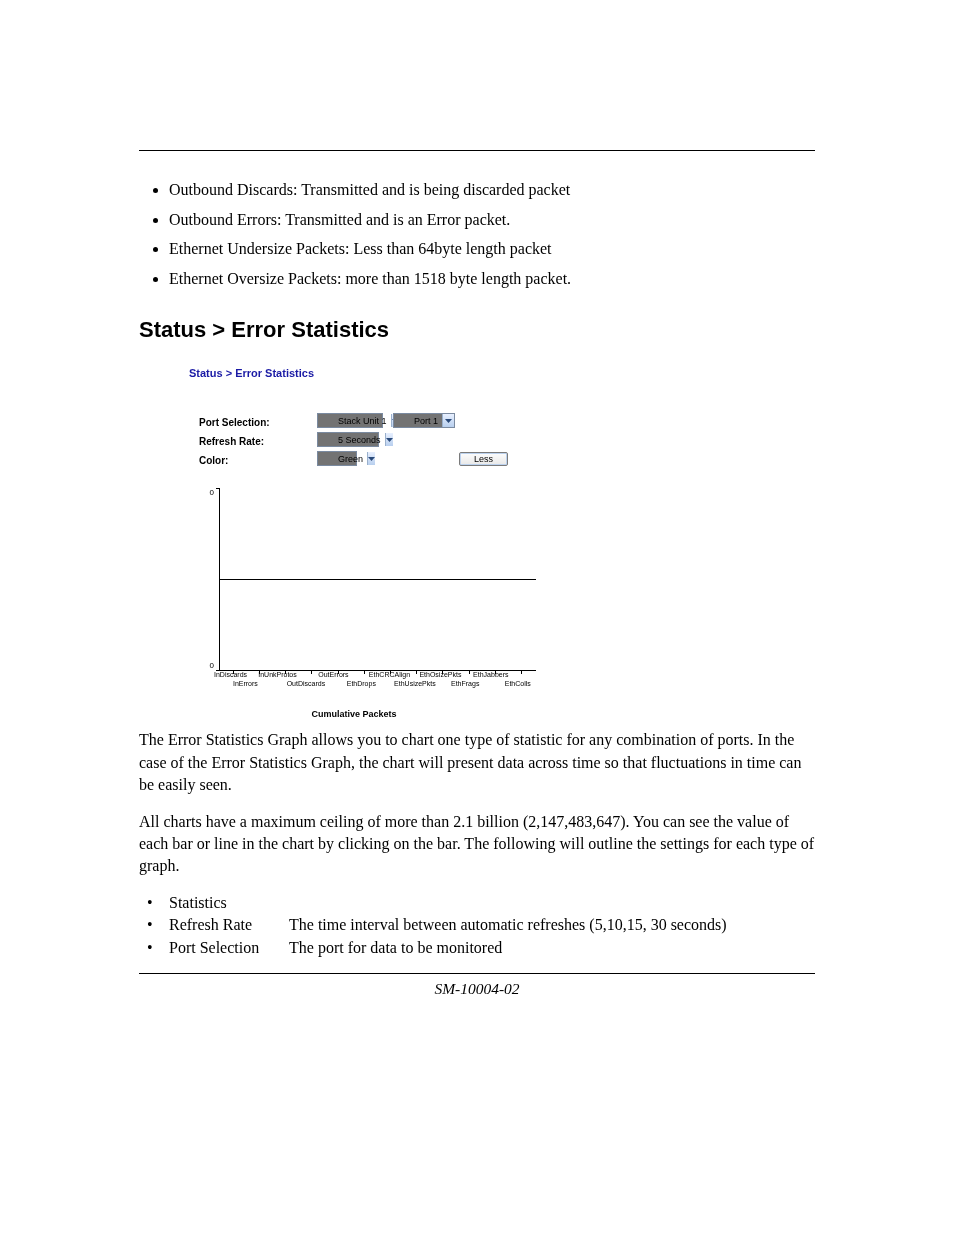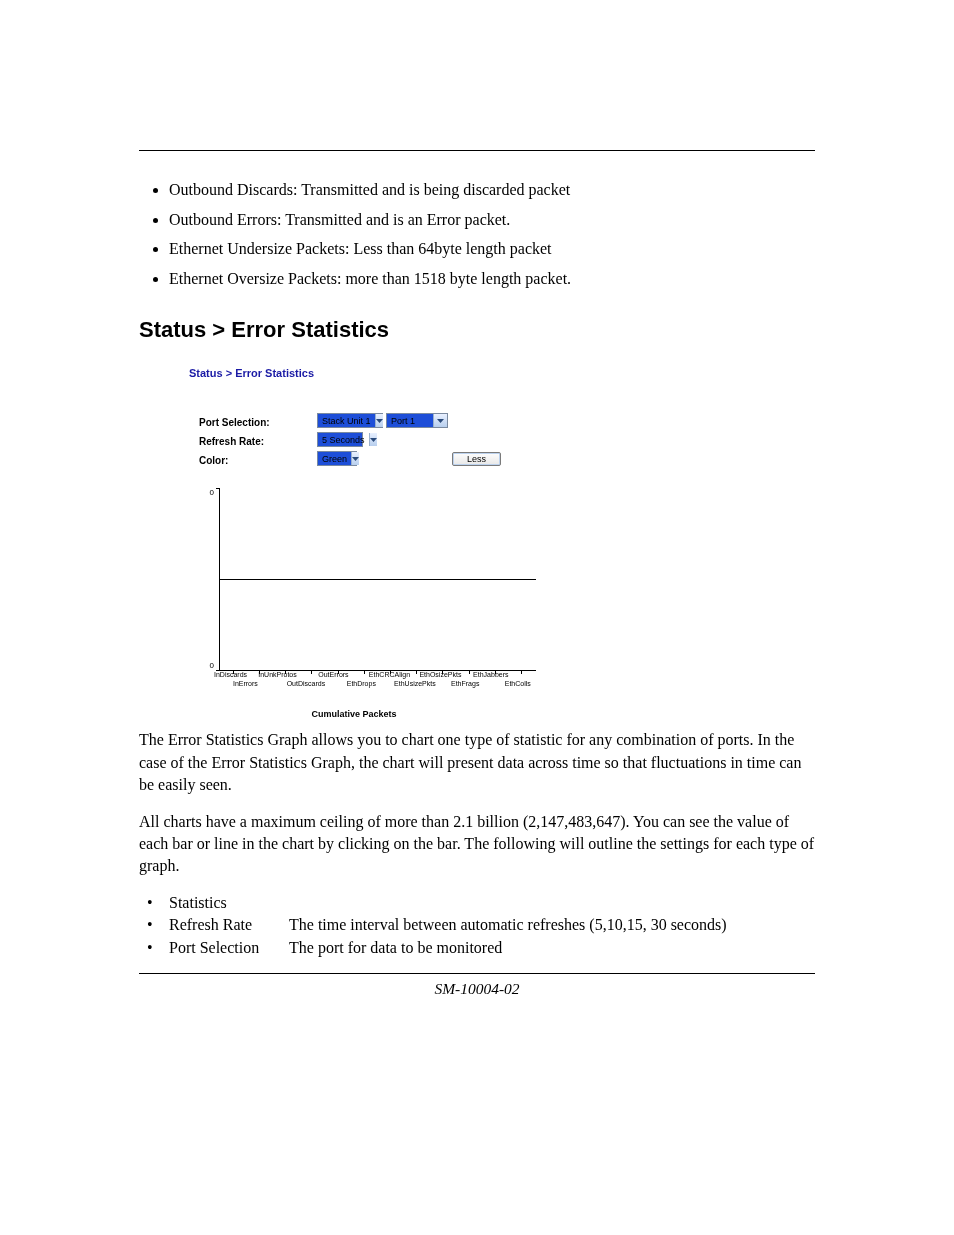--- a/index.html
+++ b/index.html
@@ -65,26 +65,26 @@
   .form-label {
     font-weight: bold;
     width: 118px;
     font-size: 10px;
   }
   .fake-select {
     display: inline-flex;
     align-items: center;
     border: 1px solid #7a8aa0;
     height: 15px;
-    padding: 0 0 0 4px;
+    padding: 0 0 0 20px;
     font-family: Tahoma, Arial, sans-serif;
     font-size: 9px;
-    background: #1d4ed8;
+    background: #737373;
     box-sizing: border-box;
-    margin-right: 3px;
+    margin-right: 10px;
   }
   .fake-select .txt { flex: 1; white-space: nowrap; }
   .fake-select .arrow {
     width: 13px;
     height: 13px;
     margin-left: 4px;
     display: flex;
     align-items: center;
     justify-content: center;
     background: linear-gradient(#e8f0ff,#b8cfee);
@@ -228,21 +228,21 @@
           <span class="txt">Port 1</span>
           <span class="arrow">
               <svg width="7" height="4">
                 <polygon points="0,0 7,0 3.5,4" fill="#2a4a7a"></polygon>
               </svg>
             </span>
         </span>
       </div>
       <div class="form-row">
         <span class="form-label">Refresh Rate:</span>
-        <span class="fake-select" style="width:46px;">
+        <span class="fake-select" style="width:62px;">
           <span class="txt">5 Seconds</span>
           <span class="arrow">
               <svg width="7" height="4">
                 <polygon points="0,0 7,0 3.5,4" fill="#2a4a7a"></polygon>
               </svg>
             </span>
         </span>
       </div>
       <div class="form-row">
         <span class="form-label">Color:</span>

